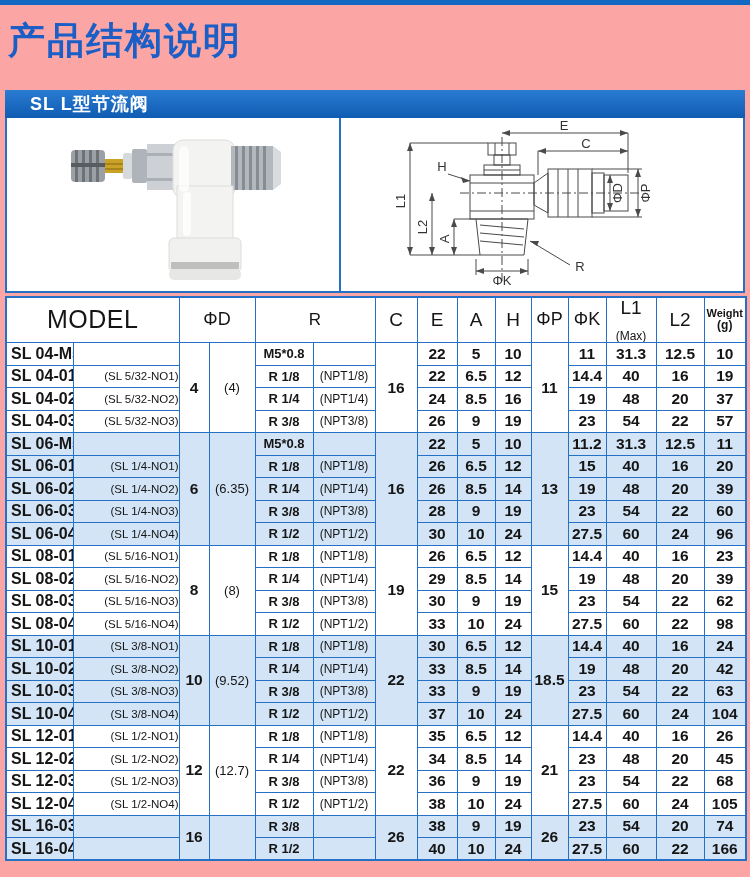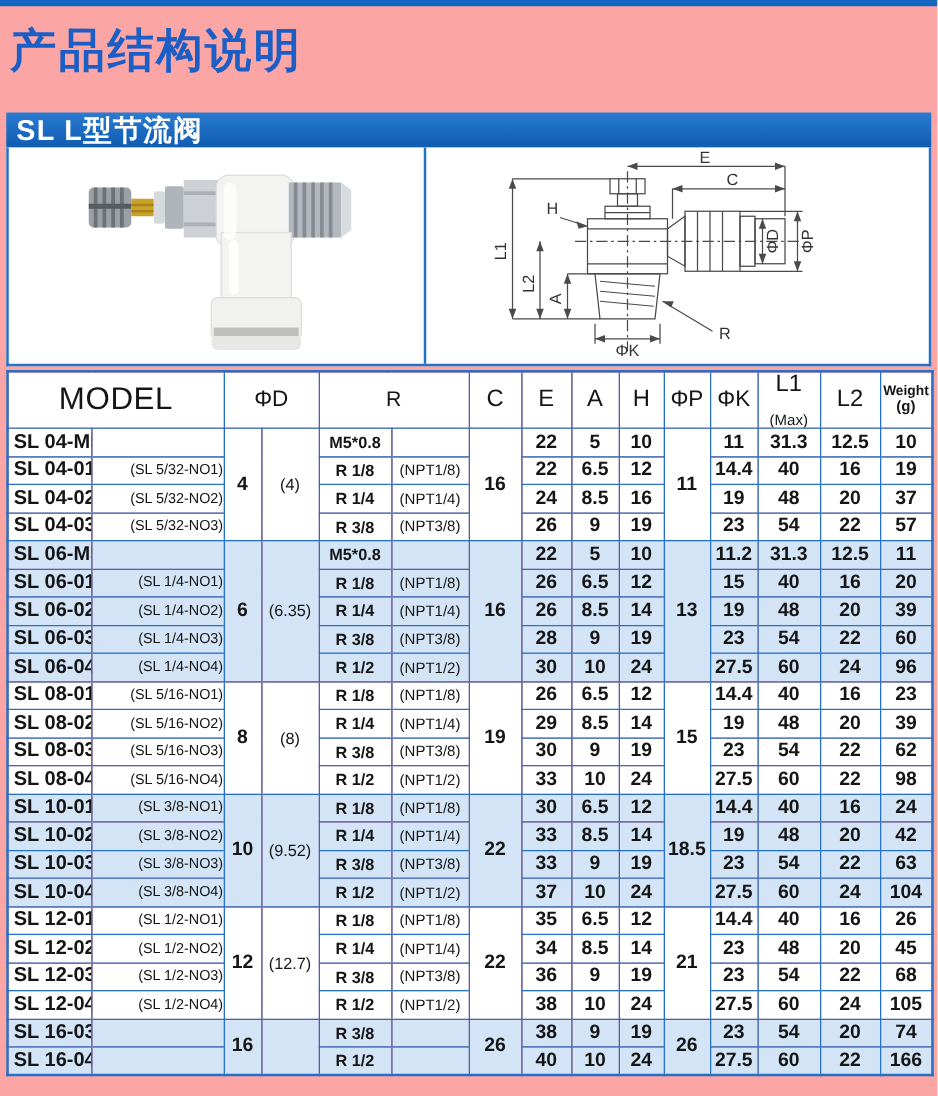--- a/index.html
+++ b/index.html
@@ -9,22 +9,22 @@
     font-family:Liberation Sans, sans-serif; color:#151515; overflow:hidden;
   }
   .top-strip { height:5px; background:#1568c2; }
   .main-title {
     margin:16px 0 0 8px; font-size:37px; line-height:1.1; font-weight:bold;
     color:#1b5fc6; letter-spacing:2px;
   }
   .panel { margin:28px 5px 0 5px; }
   .panel-header {
     height:28px; background:linear-gradient(#2a7bd2,#0f5cb2);
-    color:#ffffff; font-size:23px; font-weight:bold; line-height:28px;
-    padding-left:8px; letter-spacing:1px;
+    color:#ffffff; font-size:18px; font-weight:bold; line-height:28px;
+    padding-left:25px; letter-spacing:1px;
   }
   .panel-body {
     display:flex; border:2px solid #2471c6; border-top:none; height:175px; background:#fff;
   }
   .photo-cell {
     width:334px; border-right:2px solid #2471c6;
     display:flex; align-items:center; justify-content:center;
   }
   .drawing-cell { flex:1; display:flex; align-items:center; justify-content:center; }
 

